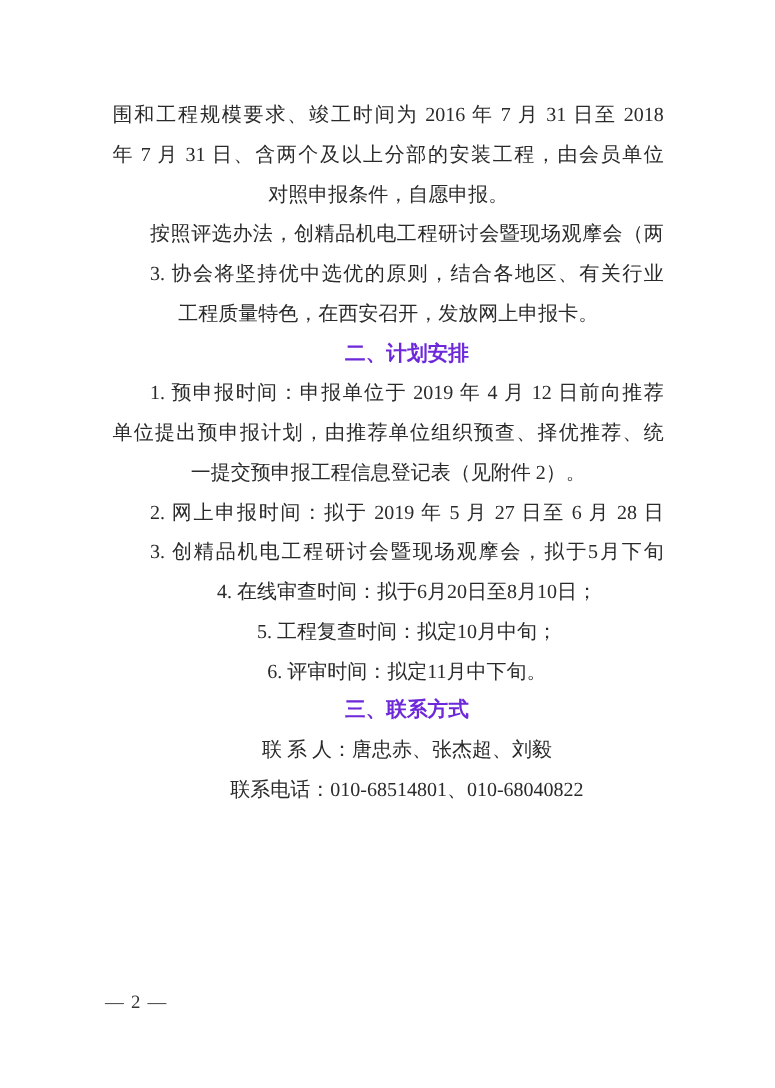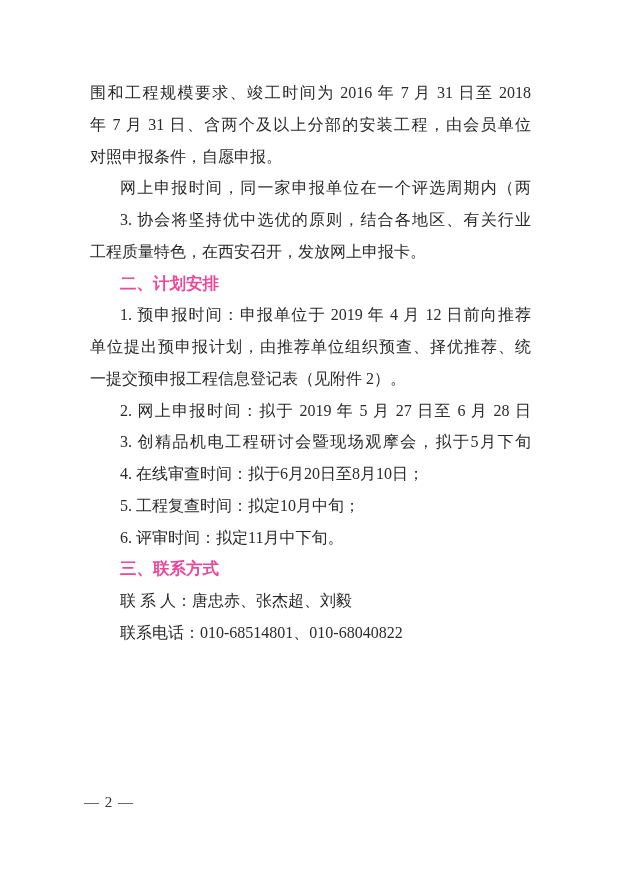--- a/index.html
+++ b/index.html
@@ -21,56 +21,56 @@
     left: 82px;
     top: 77px;
     width: 441px;
     color: #2a2a2a;
     font-size: 16px;
   }
   .line {
     line-height: 31.75px;
     height: 31.75px;
     overflow: hidden;
-    text-align: left;
+    text-align: center;
     white-space: nowrap;
   }
   .line.fill {
     white-space: normal;
     text-align: justify;
     text-align-last: justify;
   }
   .line.indent {
     padding-left: 30px;
   }
   .line.bold {
     font-weight: bold;
     font-family: "Liberation Sans", sans-serif;
     font-size: 16.5px;
-    color: #ec4899;
+    color: #6d28d9;
   }
   .page-number {
     position: absolute;
     left: 76px;
     top: 794px;
     font-size: 15px;
     color: #333333;
     letter-spacing: 1px;
     font-family: "Liberation Serif", serif;
   }
 </style>
 </head>
 <body>
 
 <div class="page">
   <div class="body-text" id="doc-lines">
       <div class="line fill">围和工程规模要求、竣工时间为 2016 年 7 月 31 日至 2018</div>
       <div class="line fill">年 7 月 31 日、含两个及以上分部的安装工程，由会员单位</div>
       <div class="line">对照申报条件，自愿申报。</div>
-      <div class="line fill indent">网上申报时间，同一家申报单位在一个评选周期内（两</div>
+      <div class="line fill indent">按照评选办法，创精品机电工程研讨会暨现场观摩会（两</div>
       <div class="line fill indent">3. 协会将坚持优中选优的原则，结合各地区、有关行业</div>
       <div class="line">工程质量特色，在西安召开，发放网上申报卡。</div>
       <div class="line indent bold">二、计划安排</div>
       <div class="line fill indent">1. 预申报时间：申报单位于 2019 年 4 月 12 日前向推荐</div>
       <div class="line fill">单位提出预申报计划，由推荐单位组织预查、择优推荐、统</div>
       <div class="line">一提交预申报工程信息登记表（见附件 2）。</div>
       <div class="line fill indent">2. 网上申报时间：拟于 2019 年 5 月 27 日至 6 月 28 日</div>
       <div class="line fill indent">3. 创精品机电工程研讨会暨现场观摩会，拟于5月下旬</div>
       <div class="line indent">4. 在线审查时间：拟于6月20日至8月10日；</div>
       <div class="line indent">5. 工程复查时间：拟定10月中旬；</div>

